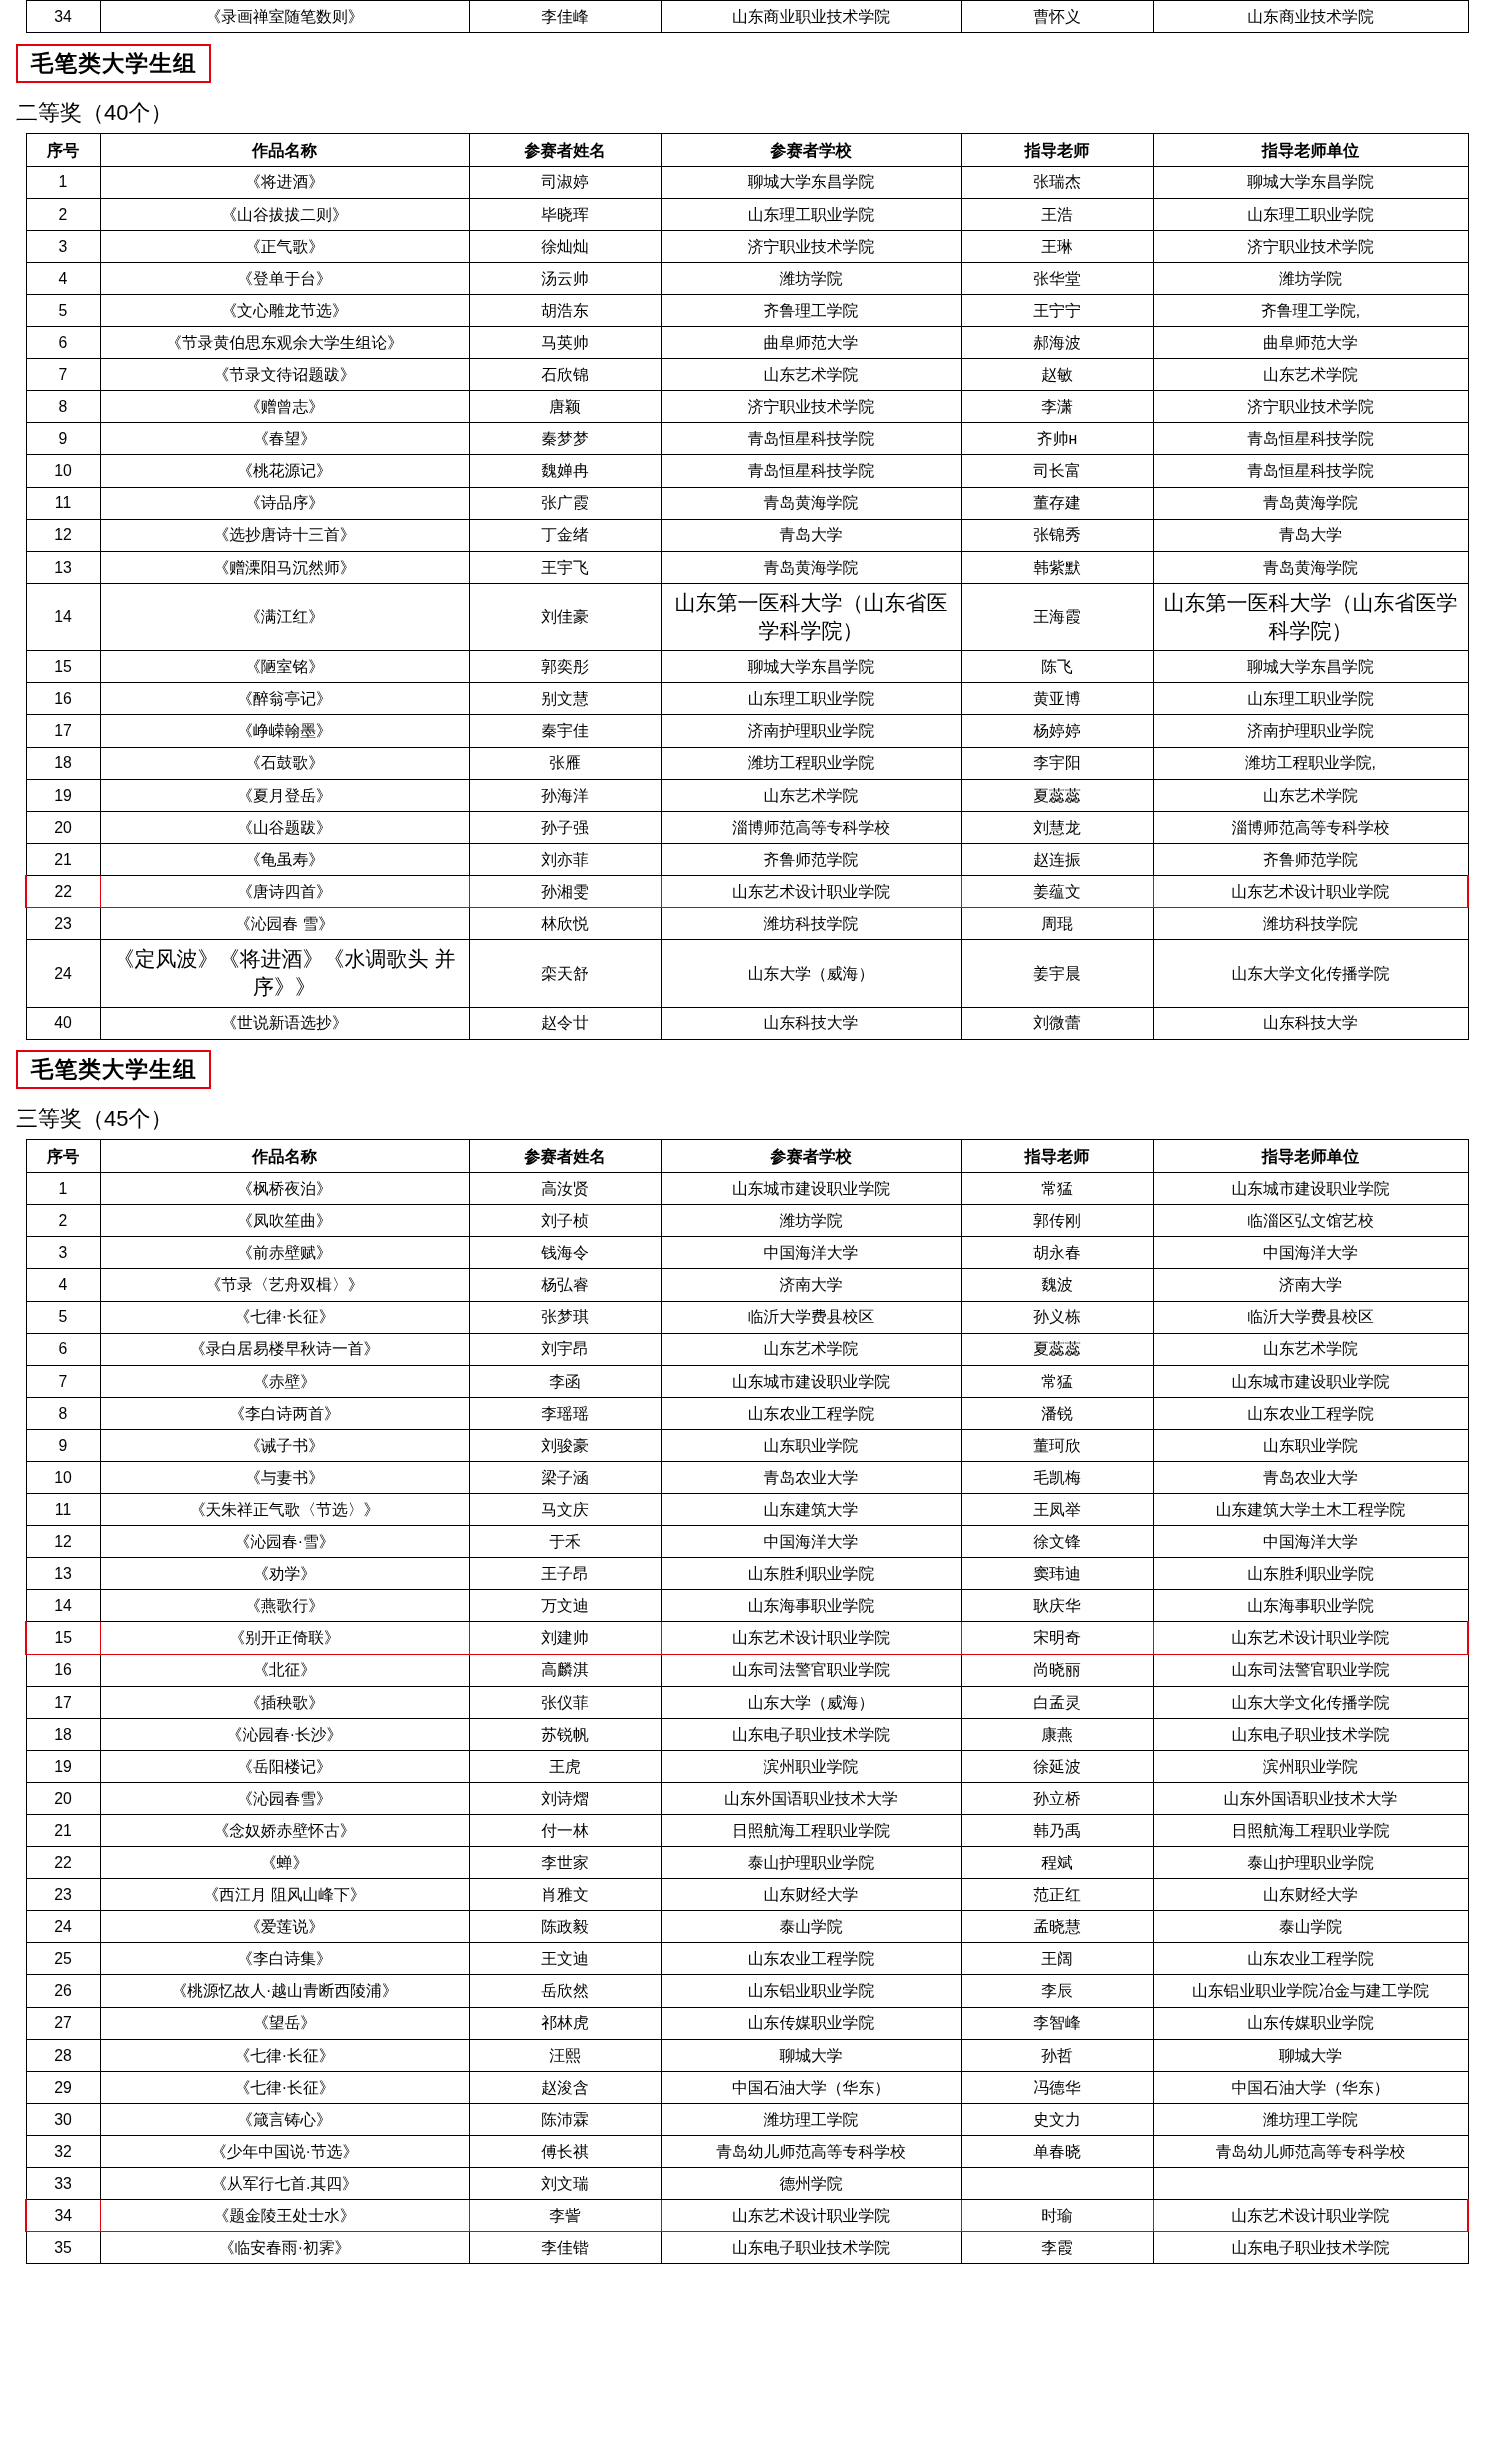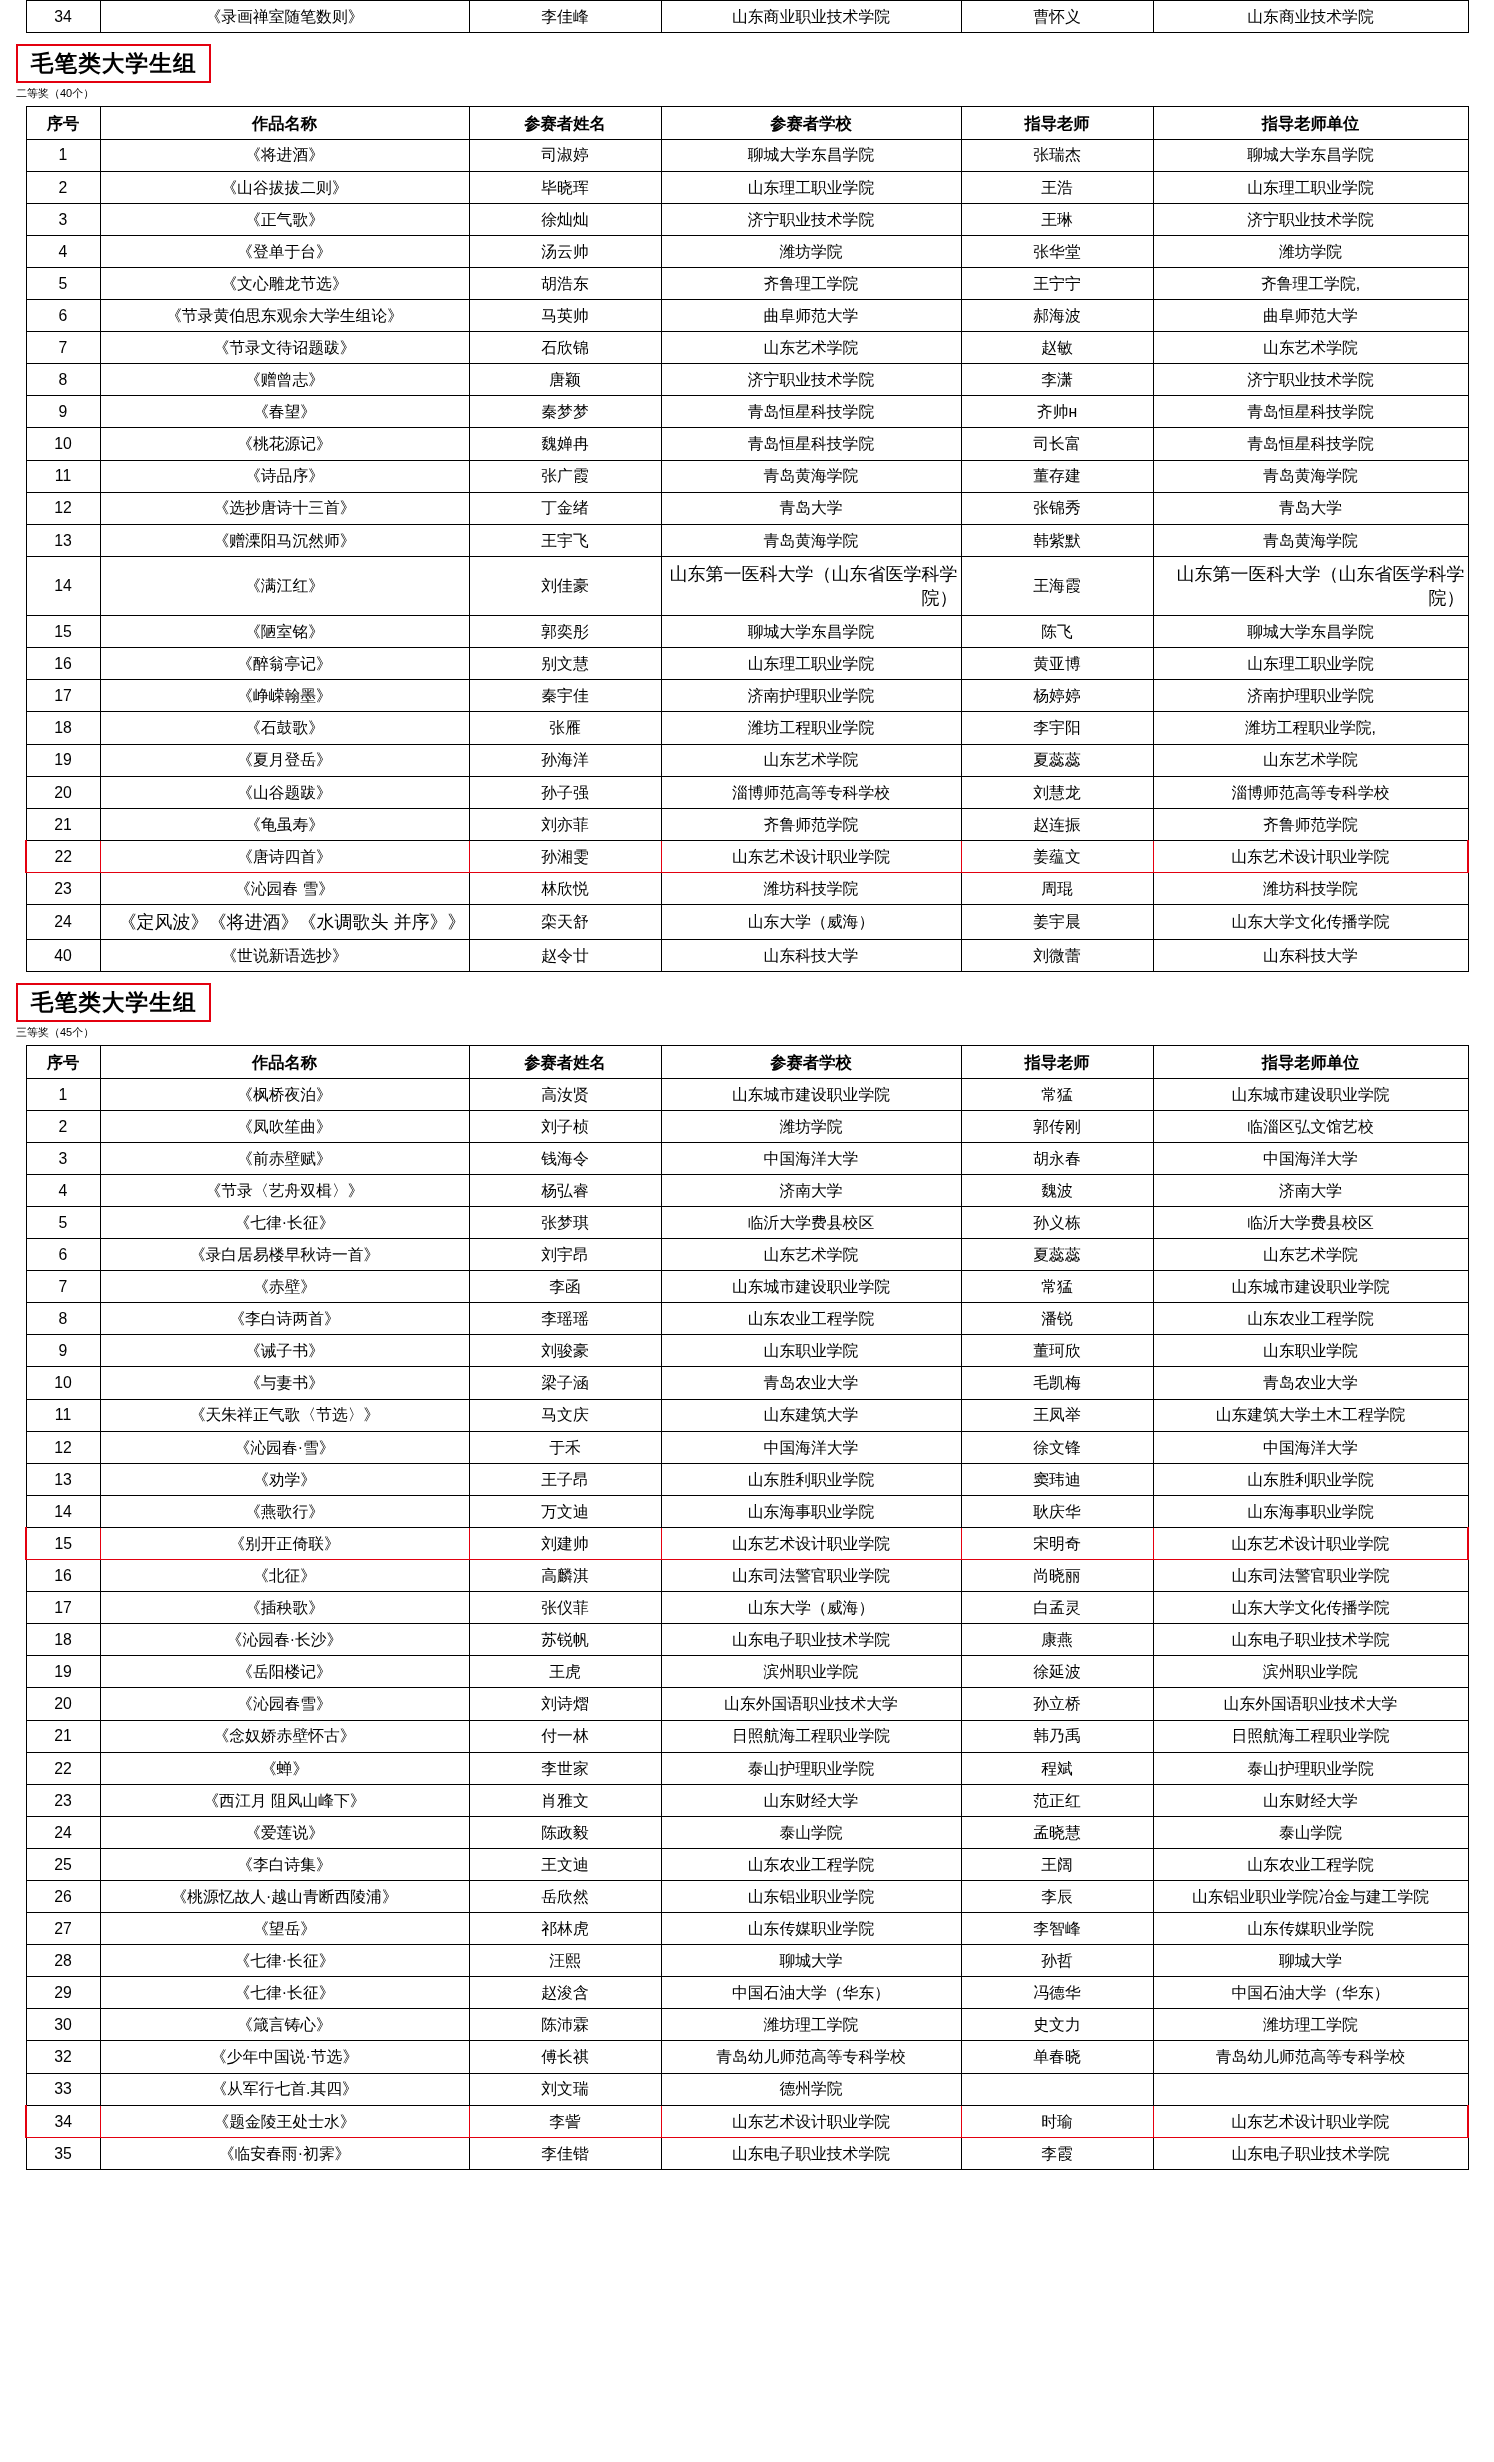--- a/index.html
+++ b/index.html
@@ -10,25 +10,25 @@
   col.c1{width:369px;}
   col.c2{width:192px;}
   col.c3{width:300px;}
   col.c4{width:192px;}
   col.c5{width:315px;}
   td,th{border:1px solid #000;text-align:center;vertical-align:middle;font-size:15.8px;line-height:1.35;padding:4.9px 3px;box-sizing:border-box;font-weight:normal;}
   tr{height:30.5px;}
   .hdr td{font-size:16.3px;font-weight:bold;}
   .section-title{padding:10.8px 0 4.9px 0;}
   .section-title .t1{display:inline-block;font-size:22.7px;font-weight:bold;color:#000;border:2px solid #e3000f;padding:2px 12.8px;letter-spacing:1px;}
-  .section-title .t2{display:block;font-size:11px;margin-top:3px;}
+  .section-title .t2{display:block;font-size:22px;margin-top:15px;}
   .hl td{border:1.5px solid #e3000f !important;}
   .hl td:first-child{border-left:2px solid #e3000f !important;}
   .hl td:last-child{border-right:2px solid #e3000f !important;}
-  .two-line{font-size:18px;text-align:right;}
+  .two-line{font-size:21px;}
   .top-row td{font-size:15.8px;}
 </style>
 </head>
 <body>
 
 <div class="page">
 
   <table>
     <colgroup>
         <col class="c0">

